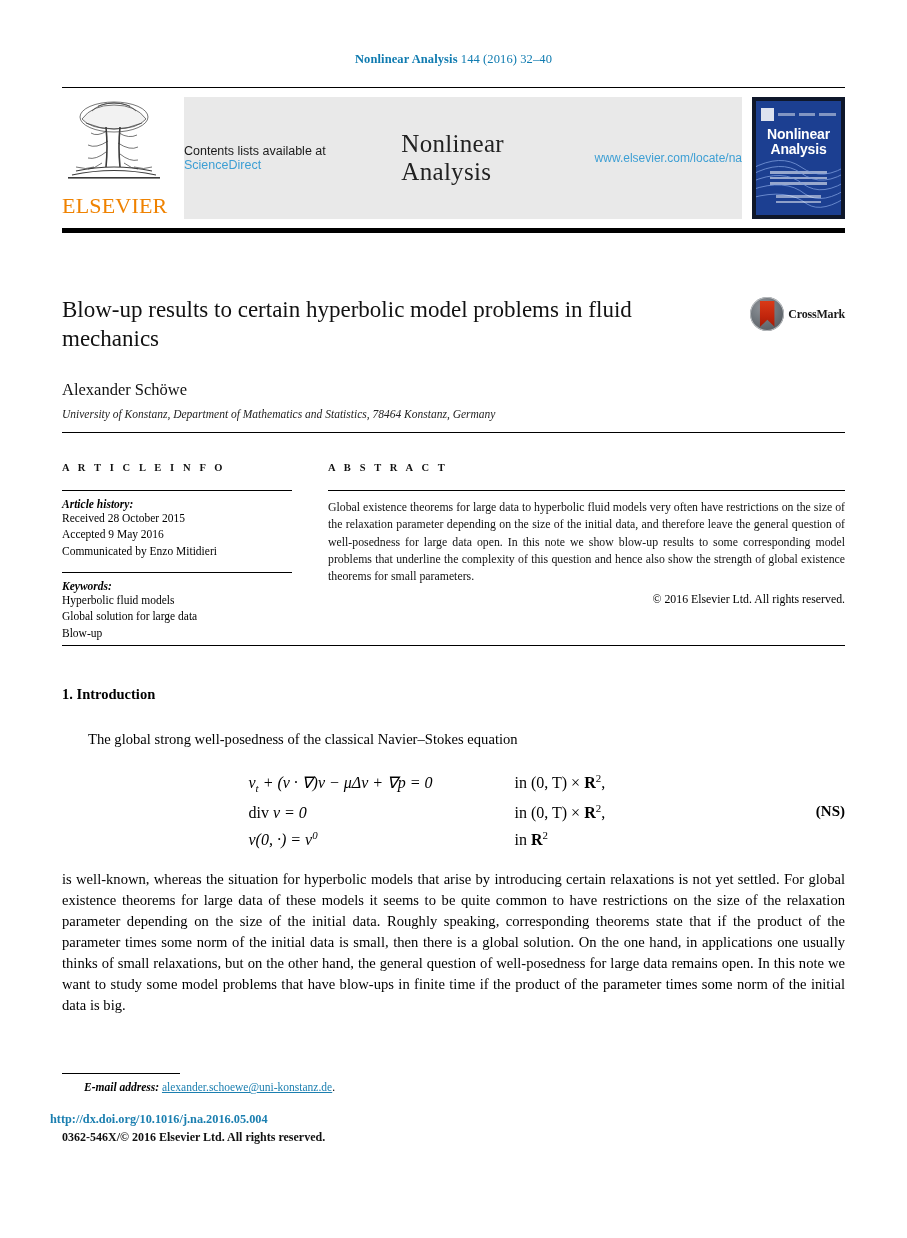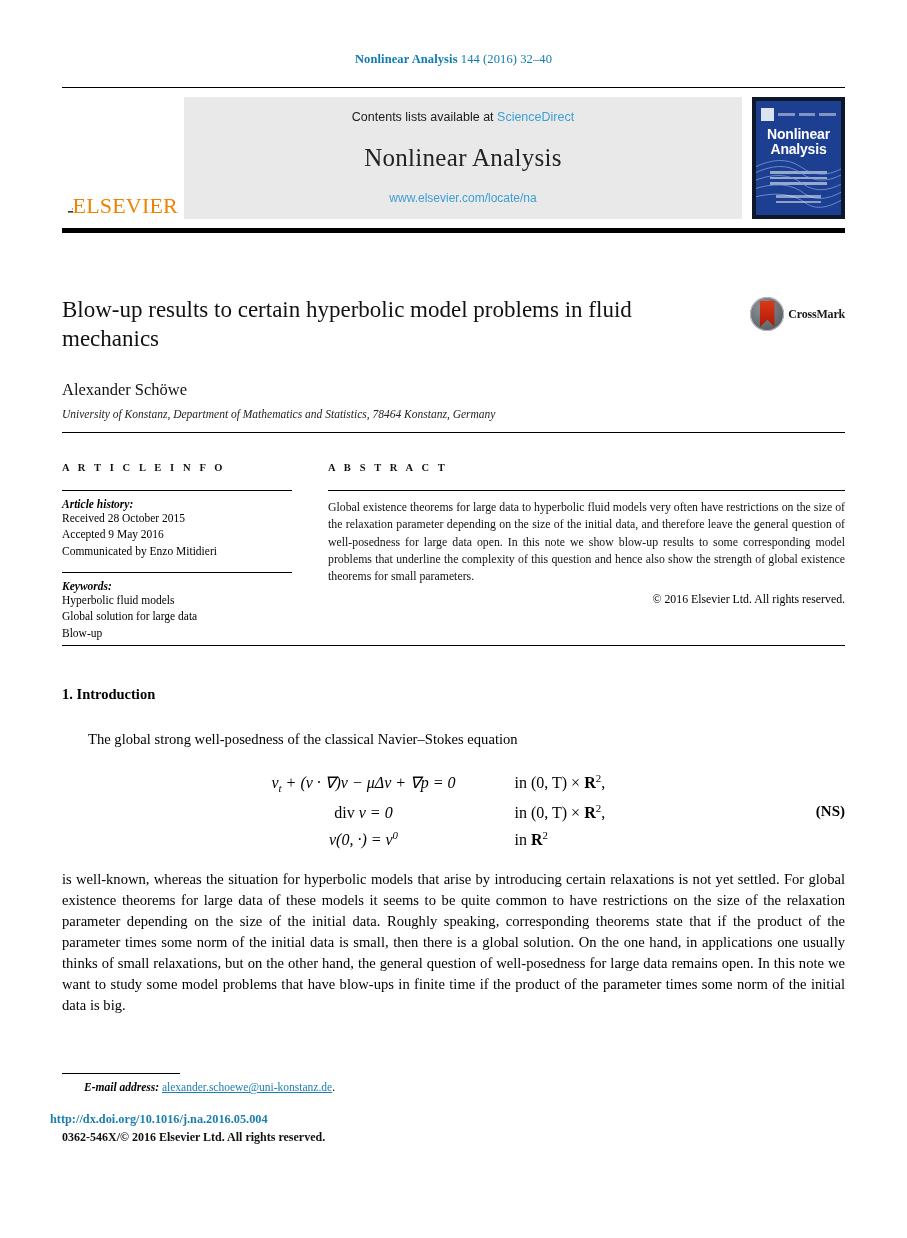--- a/index.html
+++ b/index.html
@@ -45,22 +45,23 @@
     padding-top: 9px;
   }
   .masthead-inner {
     display: flex;
     align-items: stretch;
     height: 122px;
   }
   .elsevier-logo {
     width: 122px;
     display: flex;
+    flex-direction: column;
     justify-content: space-between;
-    align-items: flex-end;
+    align-items: flex-start;
     padding-right: 6px;
     box-sizing: border-box;
   }
   .tree-box {
     width: 104px;
     height: 88px;
     position: relative;
     overflow: hidden;
   }
   .elsevier-word {
@@ -68,21 +69,21 @@
     font-size: 22px;
     color: #ef8200;
     letter-spacing: 0.2px;
     line-height: 1;
     padding-bottom: 2px;
   }
   .journal-band {
     flex: 1;
     background: #e9e9e9;
     display: flex;
-    flex-direction: column;
+    flex-direction: row;
     align-items: center;
     justify-content: space-between;
     padding: 13px 0 14px 0;
     box-sizing: border-box;
   }
   .contents-line {
     font-family: "Liberation Sans", sans-serif;
     font-size: 12.5px;
     color: #1a1a1a;
   }
@@ -329,21 +330,21 @@
     gap: 7px;
     align-items: center;
   }
   .eq-row {
     display: flex;
     align-items: baseline;
     font-size: 16px;
   }
   .eq-lhs {
     width: 230px;
-    text-align: center;
+    text-align: left;
     font-style: italic;
   }
   .eq-rhs {
     width: 180px;
     text-align: left;
     padding-left: 36px;
     box-sizing: border-box;
   }
   .eq-tag {
     position: absolute;

